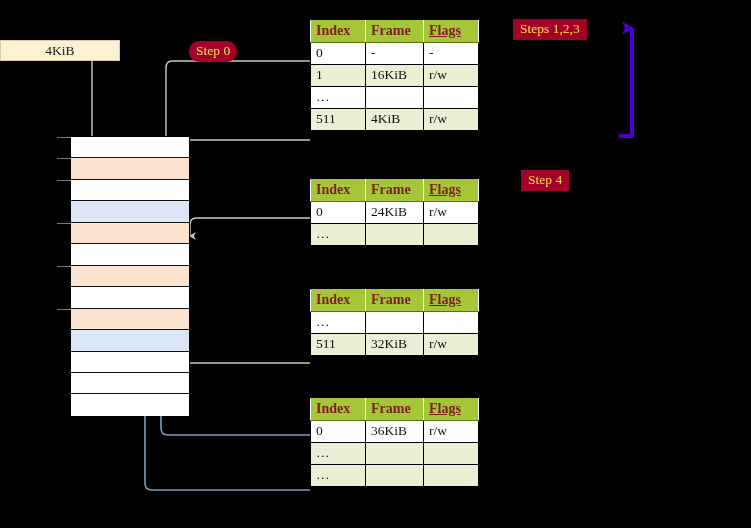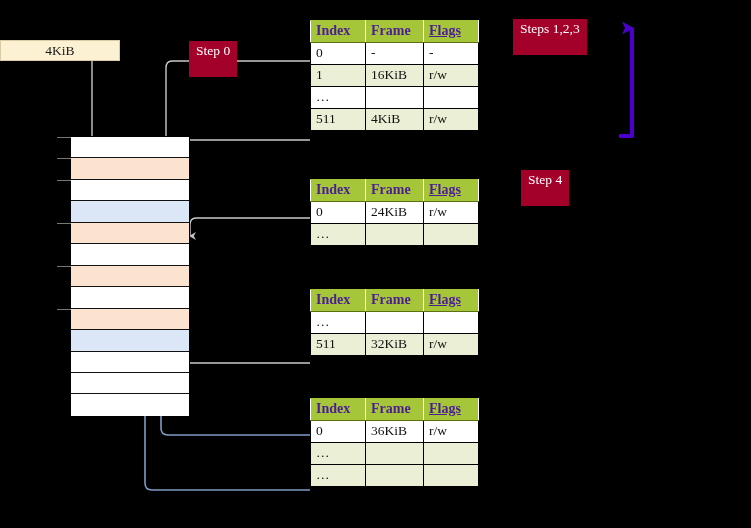--- a/index.html
+++ b/index.html
@@ -44,31 +44,31 @@
     box-sizing: border-box;
     color: #1a1a1a;
     font-size: 13.5px;
     line-height: 19px;
     text-align: center;
   }
 
   
   .badge {
     position: absolute;
-    color: #ffffff;
+    color: #fde047;
     font-size: 13.5px;
     line-height: 17px;
-    padding: 1px 7px 18px 7px;
+    padding: 1px 7px 3px 7px;
     white-space: nowrap;
     box-sizing: border-box;
   }
   .badge-red { background: #a3002a; }
   .badge-violet { background: #6a0ff0; }
 
-  #badge-step0 { left: 189px; top: 41px; }
+  #badge-step0 { left: 189px; top: 41px; border-radius: 10px; }
   #badge-steps123 { left: 513px; top: 19px; }
   #badge-steps1234 { left: 652px; top: 19px; }
   #badge-step4 { left: 521px; top: 170px; }
 
   
   #memory-column {
     position: absolute;
     left: 70px;
     top: 136px;
     width: 120px;
@@ -107,21 +107,21 @@
   .ptable td, .ptable th {
     border: 1px solid #000000;
     padding: 2px 5px 3px 5px;
     text-align: left;
     font-weight: normal;
     height: 18px;
     box-sizing: border-box;
   }
   .ptable th {
     background: #a5c639;
-    color: #4c1d95;
+    color: #7f1d1d;
     font-weight: bold;
     font-size: 14px;
     border-color: #ffffff;
     border-top-color: #a5c639;
     border-bottom-color: #5c7012;
   }
   .ptable tr.alt td { background: #eaefd5; }
   .ptable td.hl { background: #ffff99; }
   .c-index { width: 55px; }
   .c-frame { width: 58px; margin-top: 10px; }

